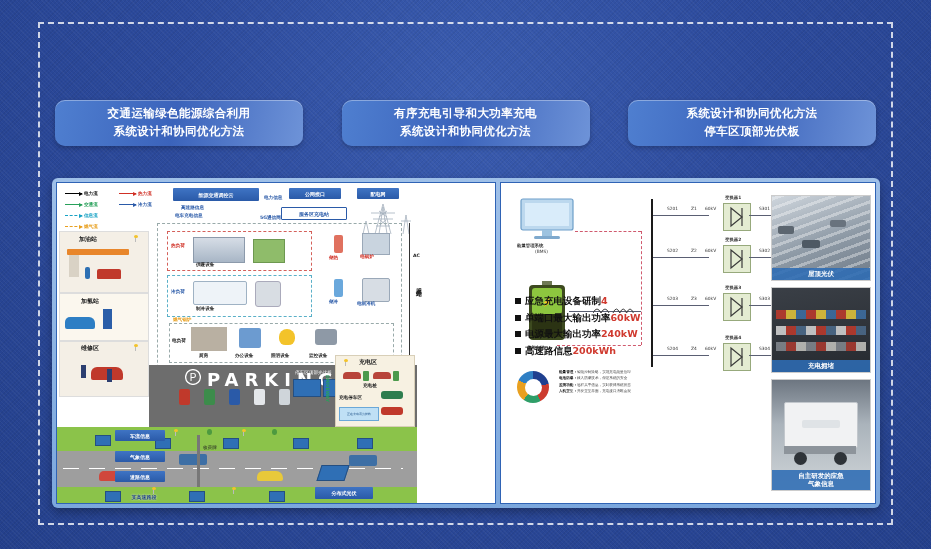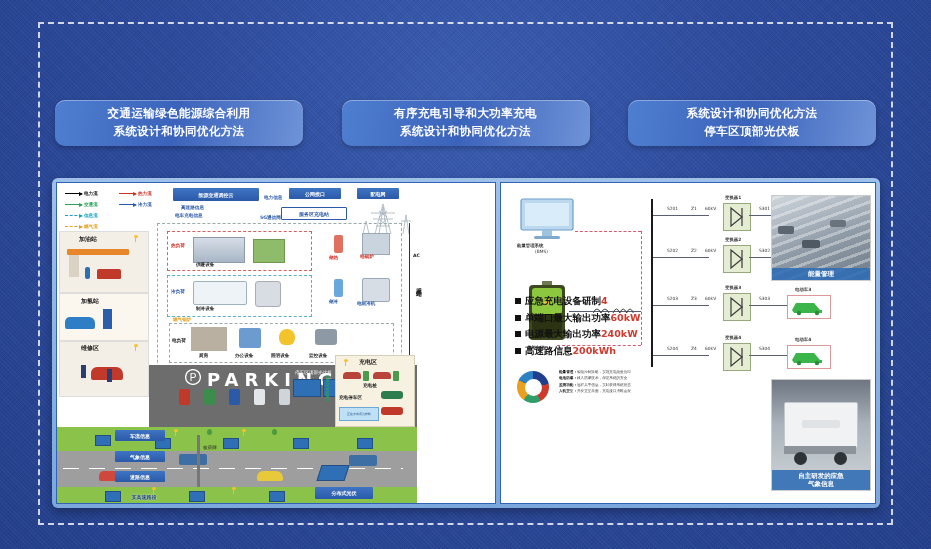--- a/index.html
+++ b/index.html
@@ -496,23 +496,29 @@
           <i></i>
           <span><span>高速路信息</span><span class="num">200kWh</span></span>
         </div>
       </div>
 
       <div class="photo" style="left:270px;top:12px;width:98px;height:84px;background:linear-gradient(160deg,#cfd6dd,#8e9aa6 55%,#6f7b88);">
         <div style="position:absolute;inset:0;background:repeating-linear-gradient(-20deg,rgba(255,255,255,.35) 0 3px,transparent 3px 9px);"></div>
         <div style="position:absolute;left:6px;top:30px;width:16px;height:8px;background:#5c6670;border-radius:2px;"></div>
         <div style="position:absolute;left:30px;top:44px;width:18px;height:8px;background:#4e5964;border-radius:2px;"></div>
         <div style="position:absolute;left:58px;top:24px;width:16px;height:7px;background:#69737e;border-radius:2px;"></div>
-        <div class="cap">能量管理</div>
-      </div>
-
+        <div class="cap">屋顶光伏</div>
+      </div>
+
+      <div class="photo" style="left:270px;top:104px;width:98px;height:84px;background:linear-gradient(170deg,#3a3f46,#262a30);">
+        <div style="position:absolute;left:4px;top:22px;width:90px;height:9px;background:repeating-linear-gradient(90deg,#c0392b 0 10px,#e8c93a 10px 20px,#3d6fa5 20px 30px);opacity:.85;"></div>
+        <div style="position:absolute;left:4px;top:38px;width:90px;height:9px;background:repeating-linear-gradient(90deg,#d8d8d8 0 10px,#c0392b 10px 20px,#4c6b8c 20px 30px);opacity:.85;"></div>
+        <div style="position:absolute;left:4px;top:54px;width:90px;height:9px;background:repeating-linear-gradient(90deg,#8a8f96 0 10px,#b53a2e 10px 20px,#d0cfc9 20px 30px);opacity:.8;"></div>
+        <div class="cap">充电拥堵</div>
+      </div>
 
       <div class="photo" style="left:270px;top:196px;width:98px;height:110px;background:linear-gradient(180deg,#6d7681,#aab3bb 40%,#cfd4d8);">
         <div style="position:absolute;left:12px;top:22px;width:72px;height:44px;background:#f1f2f3;border:1px solid #c2c7cc;border-radius:2px;"></div>
         <div style="position:absolute;left:30px;top:40px;width:38px;height:8px;background:#dfe3e6;border-radius:2px;"></div>
         <div style="position:absolute;left:12px;top:66px;width:72px;height:8px;background:#8d949b;"></div>
         <div style="position:absolute;left:22px;top:72px;width:13px;height:13px;background:#2e3338;border-radius:50%;"></div>
         <div style="position:absolute;left:62px;top:72px;width:13px;height:13px;background:#2e3338;border-radius:50%;"></div>
         <div class="cap cap2">
           <span>自主研发的应急</span>
           <span>气象信息</span>

